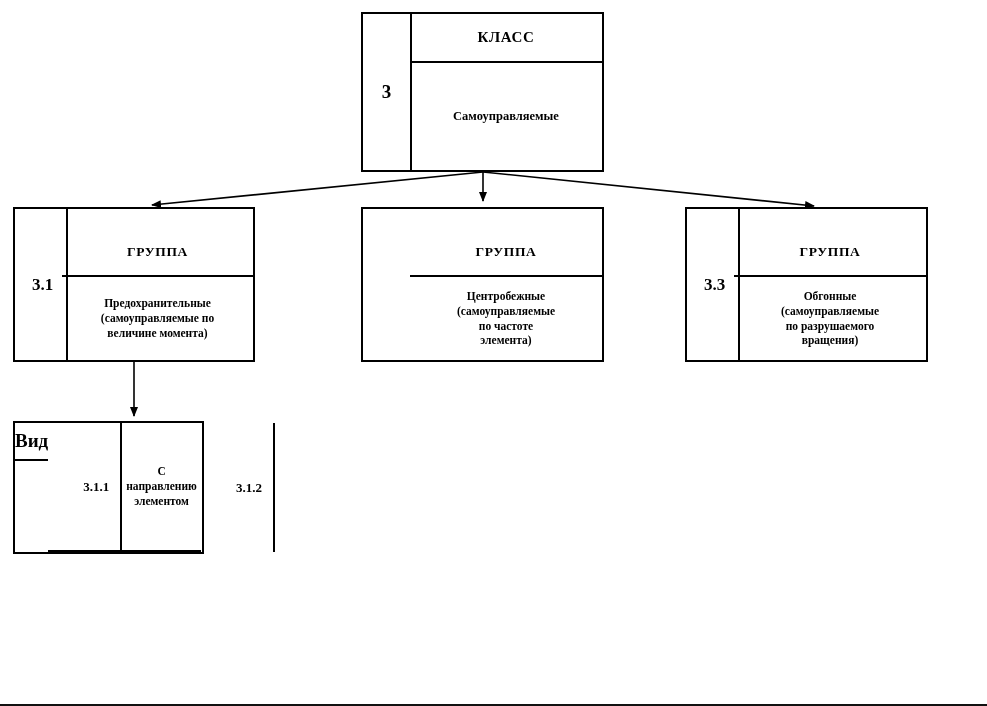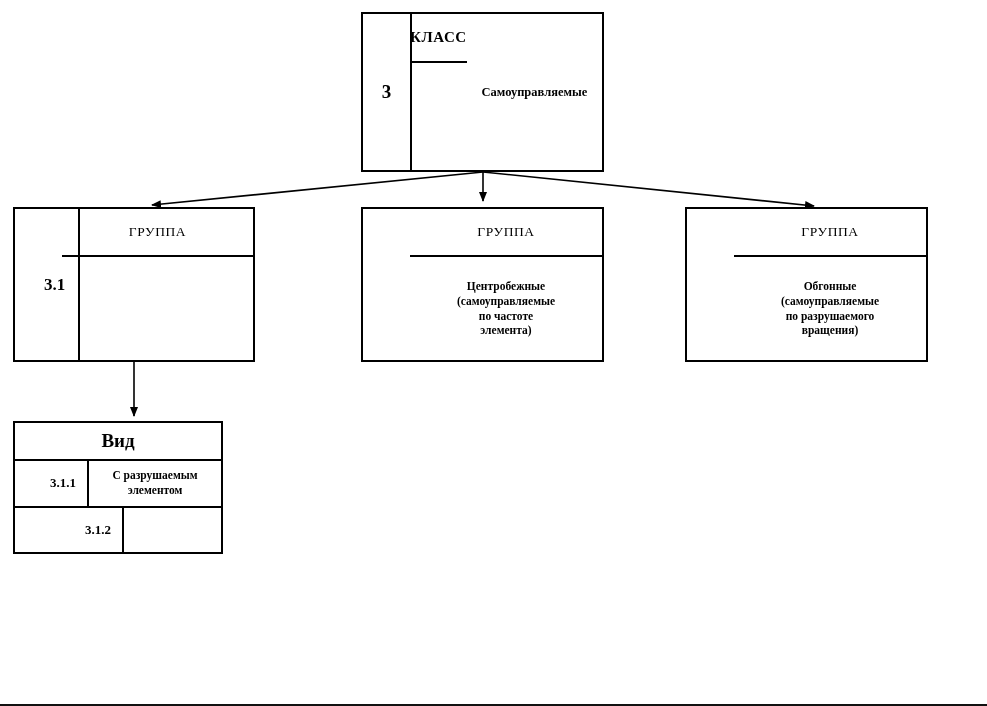--- a/index.html
+++ b/index.html
@@ -68,21 +68,21 @@
     font-weight: bold;
     font-size: 19px;
   }
   #node-class .right-col {
     position: absolute;
     left: 47px;
     right: 0;
     top: 0;
     bottom: 0;
     display: flex;
-    flex-direction: row;
+    flex-direction: column;
     justify-content: flex-end;
   }
   #node-class .right-col .hdr {
     height: 47px;
     border-bottom: 2px solid #000;
     display: flex;
     align-items: center;
     justify-content: center;
     font-weight: bold;
     font-size: 15px;
@@ -97,21 +97,21 @@
     font-size: 12.5px;
     border-radius: 9px;
   }
 
   
   .group-node {
     height: 155px;
   }
   .group-node .left-col {
     position: absolute;
-    left: 16px;
+    left: 4px;
     top: 0;
     bottom: 0;
     width: 47px;
     border-right: 2px solid #000;
     display: flex;
     align-items: center;
     justify-content: center;
     font-weight: bold;
     font-size: 17px;
   }
@@ -123,23 +123,24 @@
     bottom: 0;
     display: flex;
     flex-direction: column;
   }
   .group-node .right-col .hdr {
     height: 46px;
     border-bottom: 2px solid #000;
     display: flex;
     align-items: center;
     justify-content: center;
-    font-weight: normal;
+    font-weight: bold;
     font-size: 13.5px;
     letter-spacing: 0.6px;
+    margin-top: 20px;
   }
   .group-node .right-col .bdy {
     flex: 1 1 auto;
     display: flex;
     align-items: center;
     justify-content: center;
     font-weight: bold;
     font-size: 11.5px;
     line-height: 1.3;
     text-align: center;
@@ -147,43 +148,42 @@
     white-space: pre-line;
   }
   #node-group-1 { left: 13px;  top: 207px; width: 242px; }
   #node-group-2 { left: 361px; top: 207px; width: 243px; }
   #node-group-3 { left: 685px; top: 207px; width: 243px; }
 
   
   #node-view {
     left: 13px;
     top: 421px;
-    width: 210px;
+    width: 191px;
     height: 133px;
-    flex-direction: column;
+    flex-direction: row;
   }
   #node-view .view-hdr {
     height: 36px;
     border-bottom: 2px solid #000;
     display: flex;
     align-items: center;
     justify-content: center;
     font-weight: bold;
     font-size: 19px;
     flex: 0 0 auto;
   }
   #node-view .view-row {
     flex: 1 1 0;
     display: flex;
     align-items: stretch;
     border-bottom: 2px solid #000;
   }
   #node-view .view-row:last-child {
     border-bottom: none;
-    margin-left: 35px;
   }
   #node-view .view-row .rid {
     flex: 0 0 48px;
     border-right: 2px solid #000;
     display: flex;
     align-items: center;
     justify-content: center;
     font-weight: bold;
     font-size: 13px;
     padding-left: 24px;
@@ -229,49 +229,53 @@
     <div class="right-col">
       <div class="hdr">КЛАСС</div>
       <div class="bdy">Самоуправляемые</div>
     </div>
   </div>
 
   <div class="node group-node" id="node-group-1">
     <div class="left-col">3.1</div>
     <div class="right-col">
       <div class="hdr">ГРУППА</div>
+      <div class="bdy">Предохранительные
+(самоуправляемые по
+величине момента)</div>
     </div>
   </div>
 
   <div class="node group-node" id="node-group-2">
     <div class="right-col">
       <div class="hdr">ГРУППА</div>
       <div class="bdy">Центробежные
 (самоуправляемые
 по частоте
 элемента)</div>
     </div>
   </div>
 
   <div class="node group-node" id="node-group-3">
+    <div class="left-col">3.3</div>
     <div class="right-col">
       <div class="hdr">ГРУППА</div>
       <div class="bdy">Обгонные
 (самоуправляемые
 по разрушаемого
 вращения)</div>
     </div>
   </div>
 
   <div class="node" id="node-view">
     <div class="view-hdr">Вид</div>
 
     <div class="view-row">
       <div class="rid">3.1.1</div>
-      <div class="rtxt">С разрушаемым
+      <div class="rtxt">С направлению
 элементом</div>
     </div>
 
     <div class="view-row">
       <div class="rid">3.1.2</div>
     </div>
   </div>
 
 </div>
 

